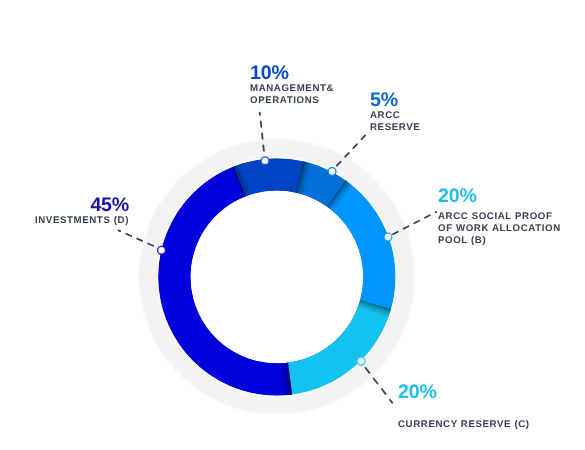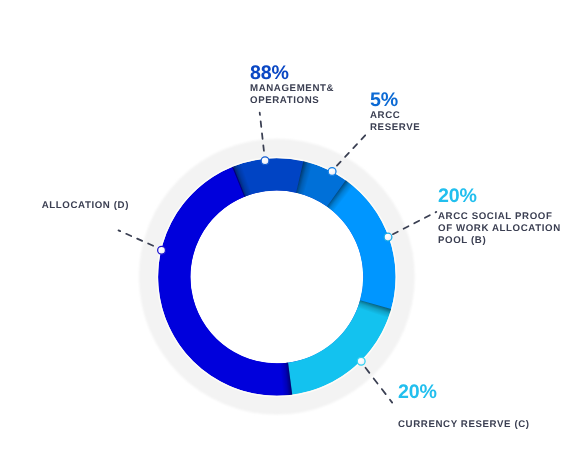--- a/index.html
+++ b/index.html
@@ -82,21 +82,21 @@
     <g>
       <circle cx="265.05" cy="160.65" r="3.9" fill="url(#dotFill)" stroke="#0f5ad0" stroke-width="1.25"></circle>
       <circle cx="332.1" cy="171.5" r="3.9" fill="url(#dotFill)" stroke="#1180e8" stroke-width="1.25"></circle>
       <circle cx="388.0" cy="237.1" r="3.9" fill="url(#dotFill)" stroke="#13a9e8" stroke-width="1.25"></circle>
       <circle cx="361.2" cy="361.25" r="3.9" fill="url(#dotFill)" stroke="#2fd2f2" stroke-width="1.25"></circle>
       <circle cx="161.55" cy="250.3" r="3.9" fill="url(#dotFill)" stroke="#1a10d0" stroke-width="1.25"></circle>
     </g>
   </svg>
 
   <div class="lbl" style="left:249.6px;top:66.2px;">
-    <div class="pct" style="font-size:19.6px;color:#0a47c4;">88%</div>
+    <div class="pct" style="font-size:19.6px;color:#0a47c4;">10%</div>
     <div class="cap" style="margin-top:2.1px;">MANAGEMENT&amp;
 OPERATIONS</div>
   </div>
 
   <div class="lbl" style="left:370.2px;top:92.9px;">
     <div class="pct" style="font-size:19.6px;color:#0c6ad4;">5%</div>
     <div class="cap" style="margin-top:2.1px;">ARCC
 RESERVE</div>
   </div>
 
@@ -106,15 +106,16 @@
 OF WORK ALLOCATION
 POOL (B)</div>
   </div>
 
   <div class="lbl" style="left:398.2px;top:385.4px;">
     <div class="pct" style="font-size:19.6px;color:#22bfee;">20%</div>
     <div class="cap" style="margin-top:19px;">CURRENCY RESERVE (C)</div>
   </div>
 
   <div class="lbl" style="left:0px;top:198.2px;width:129px;text-align:right;">
-    <div class="cap" style="margin-top:2.1px;">ALLOCATION (D)</div>
+    <div class="pct" style="font-size:19.6px;color:#1a11aa;">45%</div>
+    <div class="cap" style="margin-top:2.1px;">INVESTMENTS (D)</div>
   </div>
 </div>
 
 </body></html>

